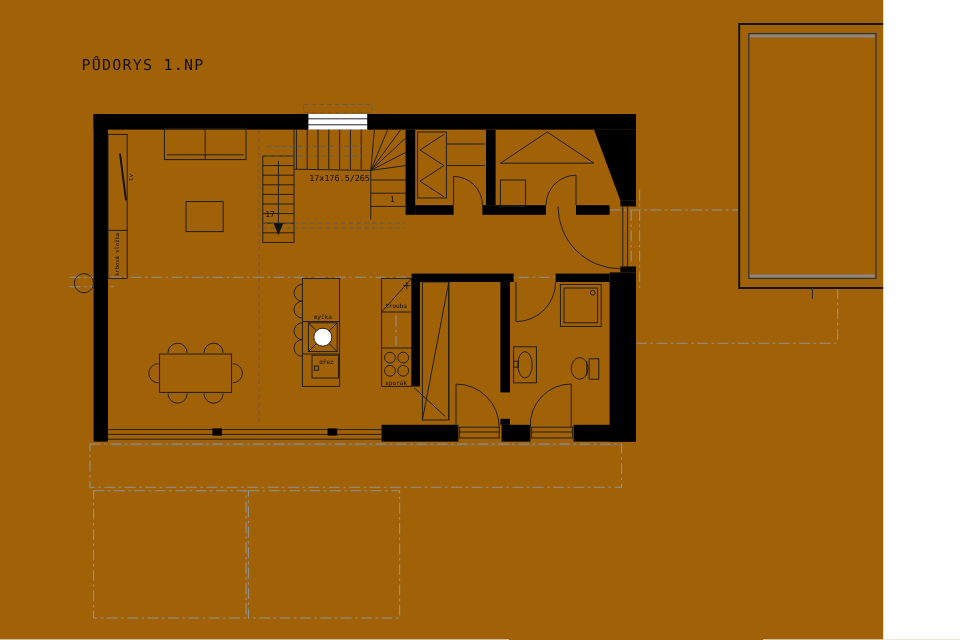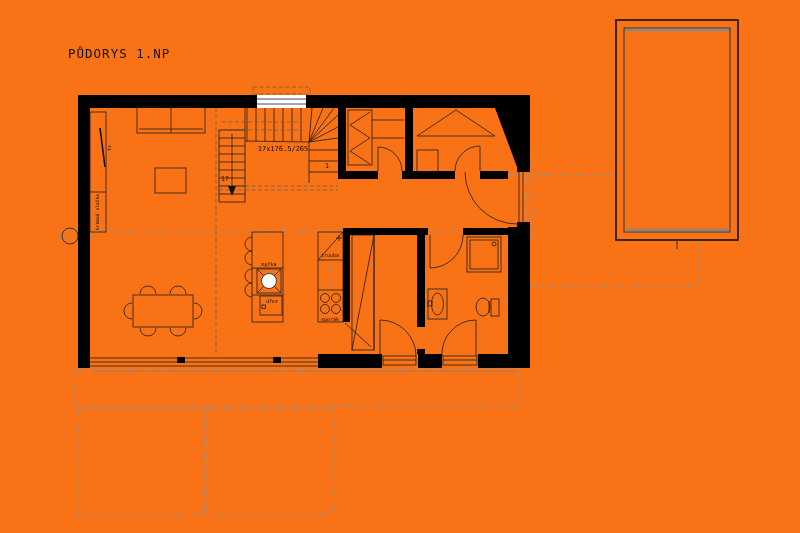--- a/index.html
+++ b/index.html
@@ -1,17 +1,17 @@
 <!DOCTYPE html>
 <html><head>
 <meta charset="utf-8">
 <style>
   html,body{margin:0;padding:0;background:#ffffff;}
-  .canvas{position:relative;width:800px;height:533px;background:#f97316;overflow:hidden;
-          font-family:"DejaVu Sans Mono", monospace;}
+  .canvas{position:relative;width:724px;height:533px;background:#a16207;overflow:hidden;
+          font-family:"DejaVu Sans Mono", monospace;padding-left:12px;}
   .plan-title{position:absolute;left:68px;top:46px;font-size:12.5px;letter-spacing:1px;
               color:#111;font-family:"DejaVu Sans Mono", monospace;}
   svg{position:absolute;left:0;top:0;}
   .wall{fill:#000;stroke:none;}
   .thin{stroke:#1c1c1c;stroke-width:0.8;fill:none;}
   .guide{stroke:#939393;stroke-width:0.9;fill:none;stroke-dasharray:9 3 2 3;}
   .dash{stroke:#5a5a5a;stroke-width:0.7;fill:none;stroke-dasharray:4 2.5;}
   .lbl{font-family:"DejaVu Sans Mono", monospace;fill:#0e0e0e;}
 </style>
 </head>

